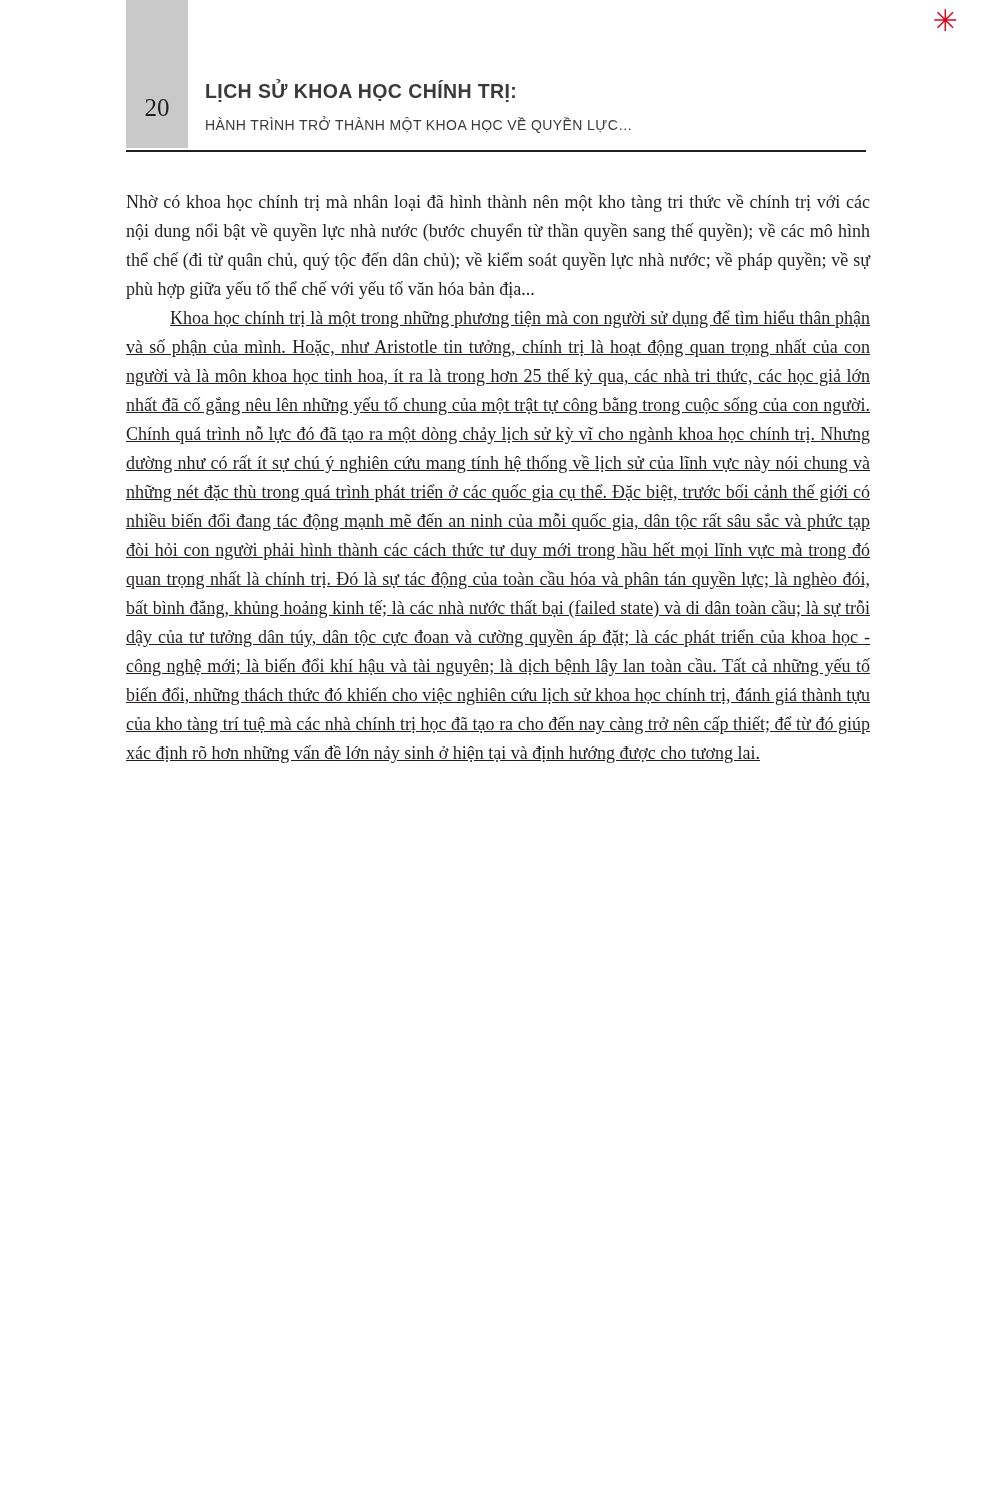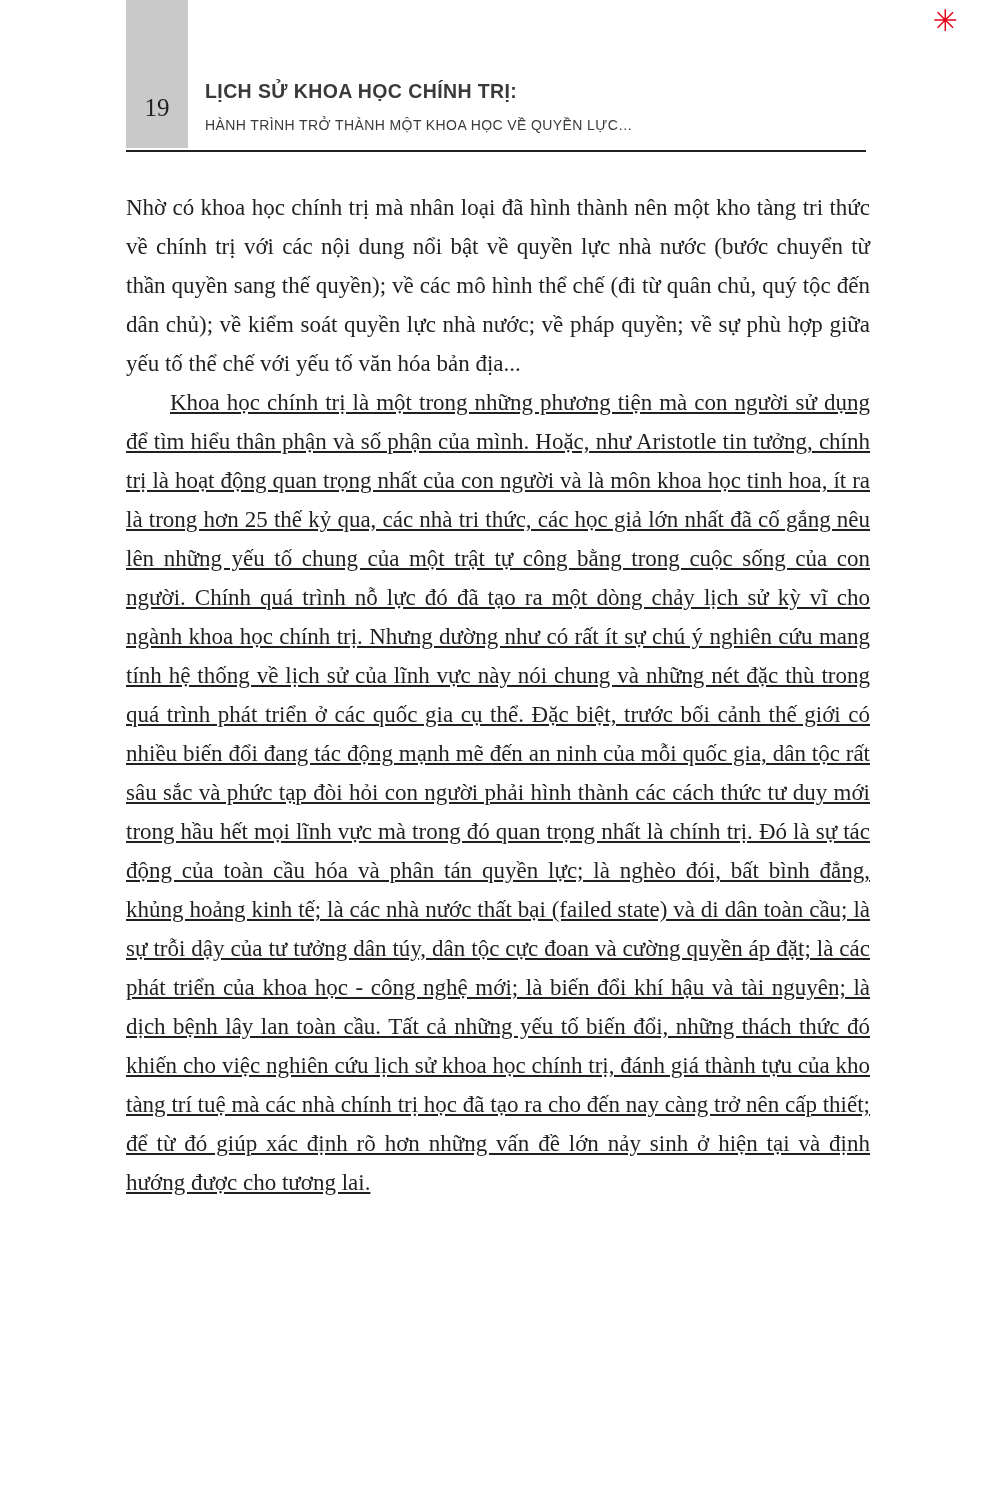--- a/index.html
+++ b/index.html
@@ -89,43 +89,43 @@
     background: #231f20;
   }
 
   
   .body-text {
     position: absolute;
     left: 126px;
     top: 188px;
     width: 744px;
     font-family: "Liberation Serif", serif;
-    font-size: 23px;
-    line-height: 39px;
+    font-size: 18px;
+    line-height: 29px;
     text-align: justify;
     color: #231f20;
     -webkit-hyphens: none;
     hyphens: none;
   }
   .body-text p {
     margin: 0;
   }
   .body-text p.indent {
     text-indent: 44px;
     text-decoration: underline;
   }
 </style>
 </head>
 <body>
 
 <div class="corner-mark">✳</div>
 
 <div class="page-header">
   <div class="folio-box"></div>
-  <div class="folio-number">19</div>
+  <div class="folio-number">20</div>
   <div class="running-head">
     <div class="line1">LỊCH SỬ KHOA HỌC CHÍNH TRỊ:</div>
     <div class="line2">HÀNH TRÌNH TRỞ THÀNH MỘT KHOA HỌC VỀ QUYỀN LỰC…</div>
   </div>
   <div class="header-rule"></div>
 </div>
 
 <div class="body-text">
   <p>Nhờ có khoa học chính trị mà nhân loại đã hình thành nên một kho tàng tri thức về chính trị với các nội dung nổi bật về quyền lực nhà nước (bước chuyển từ thần quyền sang thế quyền); về các mô hình thể chế (đi từ quân chủ, quý tộc đến dân chủ); về kiểm soát quyền lực nhà nước; về pháp quyền; về sự phù hợp giữa yếu tố thể chế với yếu tố văn hóa bản địa...</p>
   <p class="indent">Khoa học chính trị là một trong những phương tiện mà con người sử dụng để tìm hiểu thân phận và số phận của mình. Hoặc, như Aristotle tin tưởng, chính trị là hoạt động quan trọng nhất của con người và là môn khoa học tinh hoa, ít ra là trong hơn 25 thế kỷ qua, các nhà tri thức, các học giả lớn nhất đã cố gắng nêu lên những yếu tố chung của một trật tự công bằng trong cuộc sống của con người. Chính quá trình nỗ lực đó đã tạo ra một dòng chảy lịch sử kỳ vĩ cho ngành khoa học chính trị. Nhưng dường như có rất ít sự chú ý nghiên cứu mang tính hệ thống về lịch sử của lĩnh vực này nói chung và những nét đặc thù trong quá trình phát triển ở các quốc gia cụ thể. Đặc biệt, trước bối cảnh thế giới có nhiều biến đổi đang tác động mạnh mẽ đến an ninh của mỗi quốc gia, dân tộc rất sâu sắc và phức tạp đòi hỏi con người phải hình thành các cách thức tư duy mới trong hầu hết mọi lĩnh vực mà trong đó quan trọng nhất là chính trị. Đó là sự tác động của toàn cầu hóa và phân tán quyền lực; là nghèo đói, bất bình đẳng, khủng hoảng kinh tế; là các nhà nước thất bại (failed state) và di dân toàn cầu; là sự trỗi dậy của tư tưởng dân túy, dân tộc cực đoan và cường quyền áp đặt; là các phát triển của khoa học - công nghệ mới; là biến đổi khí hậu và tài nguyên; là dịch bệnh lây lan toàn cầu. Tất cả những yếu tố biến đổi, những thách thức đó khiến cho việc nghiên cứu lịch sử khoa học chính trị, đánh giá thành tựu của kho tàng trí tuệ mà các nhà chính trị học đã tạo ra cho đến nay càng trở nên cấp thiết; để từ đó giúp xác định rõ hơn những vấn đề lớn nảy sinh ở hiện tại và định hướng được cho tương lai.</p>

